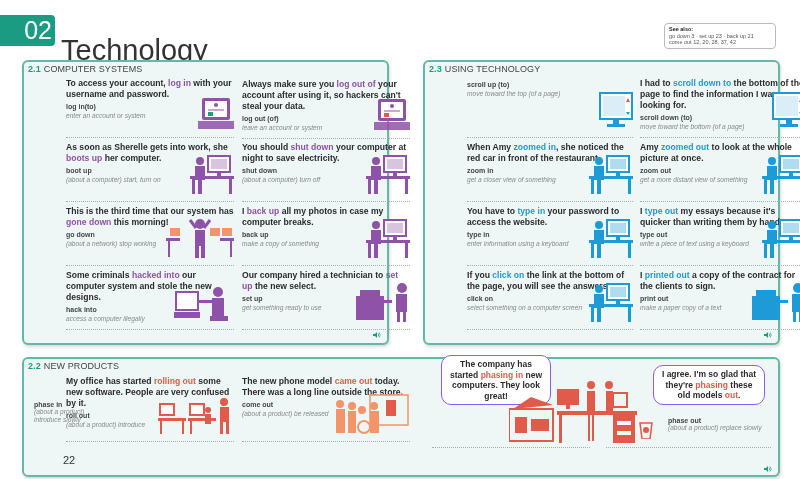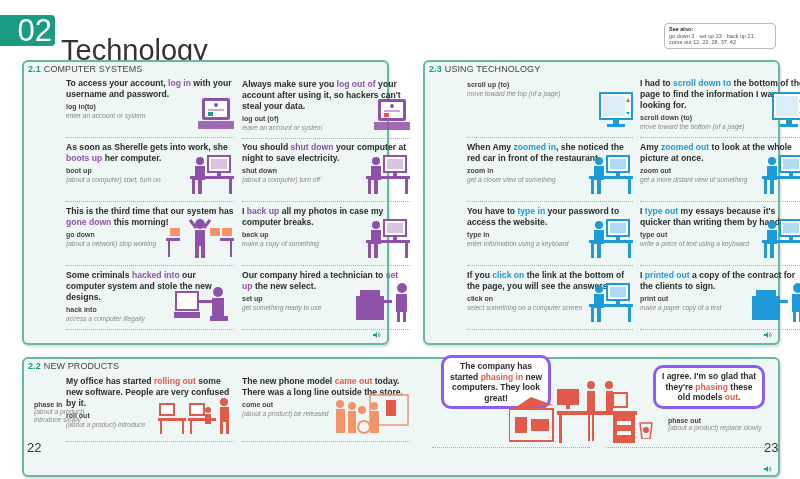--- a/index.html
+++ b/index.html
@@ -2,21 +2,21 @@
 <html><head>
 <meta charset="utf-8">
 <style>
   * { box-sizing: border-box; margin: 0; padding: 0; }
   html, body { width: 800px; height: 479px; background: #ffffff; overflow: hidden; }
   body { font-family: "Liberation Sans", sans-serif; color: #222; position: relative; }
 
   .chapter-tab {
     position: absolute; left: 0; top: 15px; width: 55px; height: 31px;
     background: #1a9c83; border-radius: 0 4px 4px 0;
-    color: #fff; font-size: 31px; line-height: 31px; text-align: right; padding-right: 3px;
+    color: #fff; font-size: 25px; line-height: 31px; text-align: right; padding-right: 3px;
     font-weight: 300;
   }
   .chapter-title {
     position: absolute; left: 61px; top: 12px; font-size: 29px; color: #333; line-height: 36px; margin-top: 20px;
   }
   .see-also {
     position: absolute; left: 664px; top: 23px; width: 112px; height: 26px;
     border: 1px solid #bbb; border-radius: 4px; font-size: 5.5px; line-height: 6.5px; padding: 2px 4px; color: #555;
   }
   .see-also b { color: #222; }
@@ -36,24 +36,24 @@
   .entry .def { font-size: 6.6px; font-style: italic; color: #888; line-height: 9px; }
   .entry .divider { position: absolute; left: 0; right: 0; border-top: 1px dotted #aaa; }
   .hl-purple { color: #8e52a8; }
   .hl-blue { color: #1e9ad6; }
   .hl-red { color: #e15a4a; }
 
   .illus { position: absolute; }
   .speaker { position: absolute; width: 8px; height: 6px; }
 
   .bubble {
-    position: absolute; background: #fff; border: 3px solid #8b5cf6; border-radius: 10px;
+    position: absolute; background: #fff; border: 1px solid #8b5cf6; border-radius: 10px;
     font-size: 8.5px; font-weight: bold; text-align: center; line-height: 10.5px; padding: 3px 4px; color: #2b2b2b;
   }
-  .page-num { position: absolute; top: 440px; font-size: 13px; color: #333; }
+  .page-num { position: absolute; top: 454px; font-size: 11px; color: #333; margin-left: 36px; }
 </style>
 </head>
 <body>
 
 <div class="chapter-tab">02</div>
 <div class="chapter-title">Technology</div>
 
 <div class="see-also">
   <div><b>See also:</b></div>
   <div>go down 3 · set up 23 · back up 21</div>

